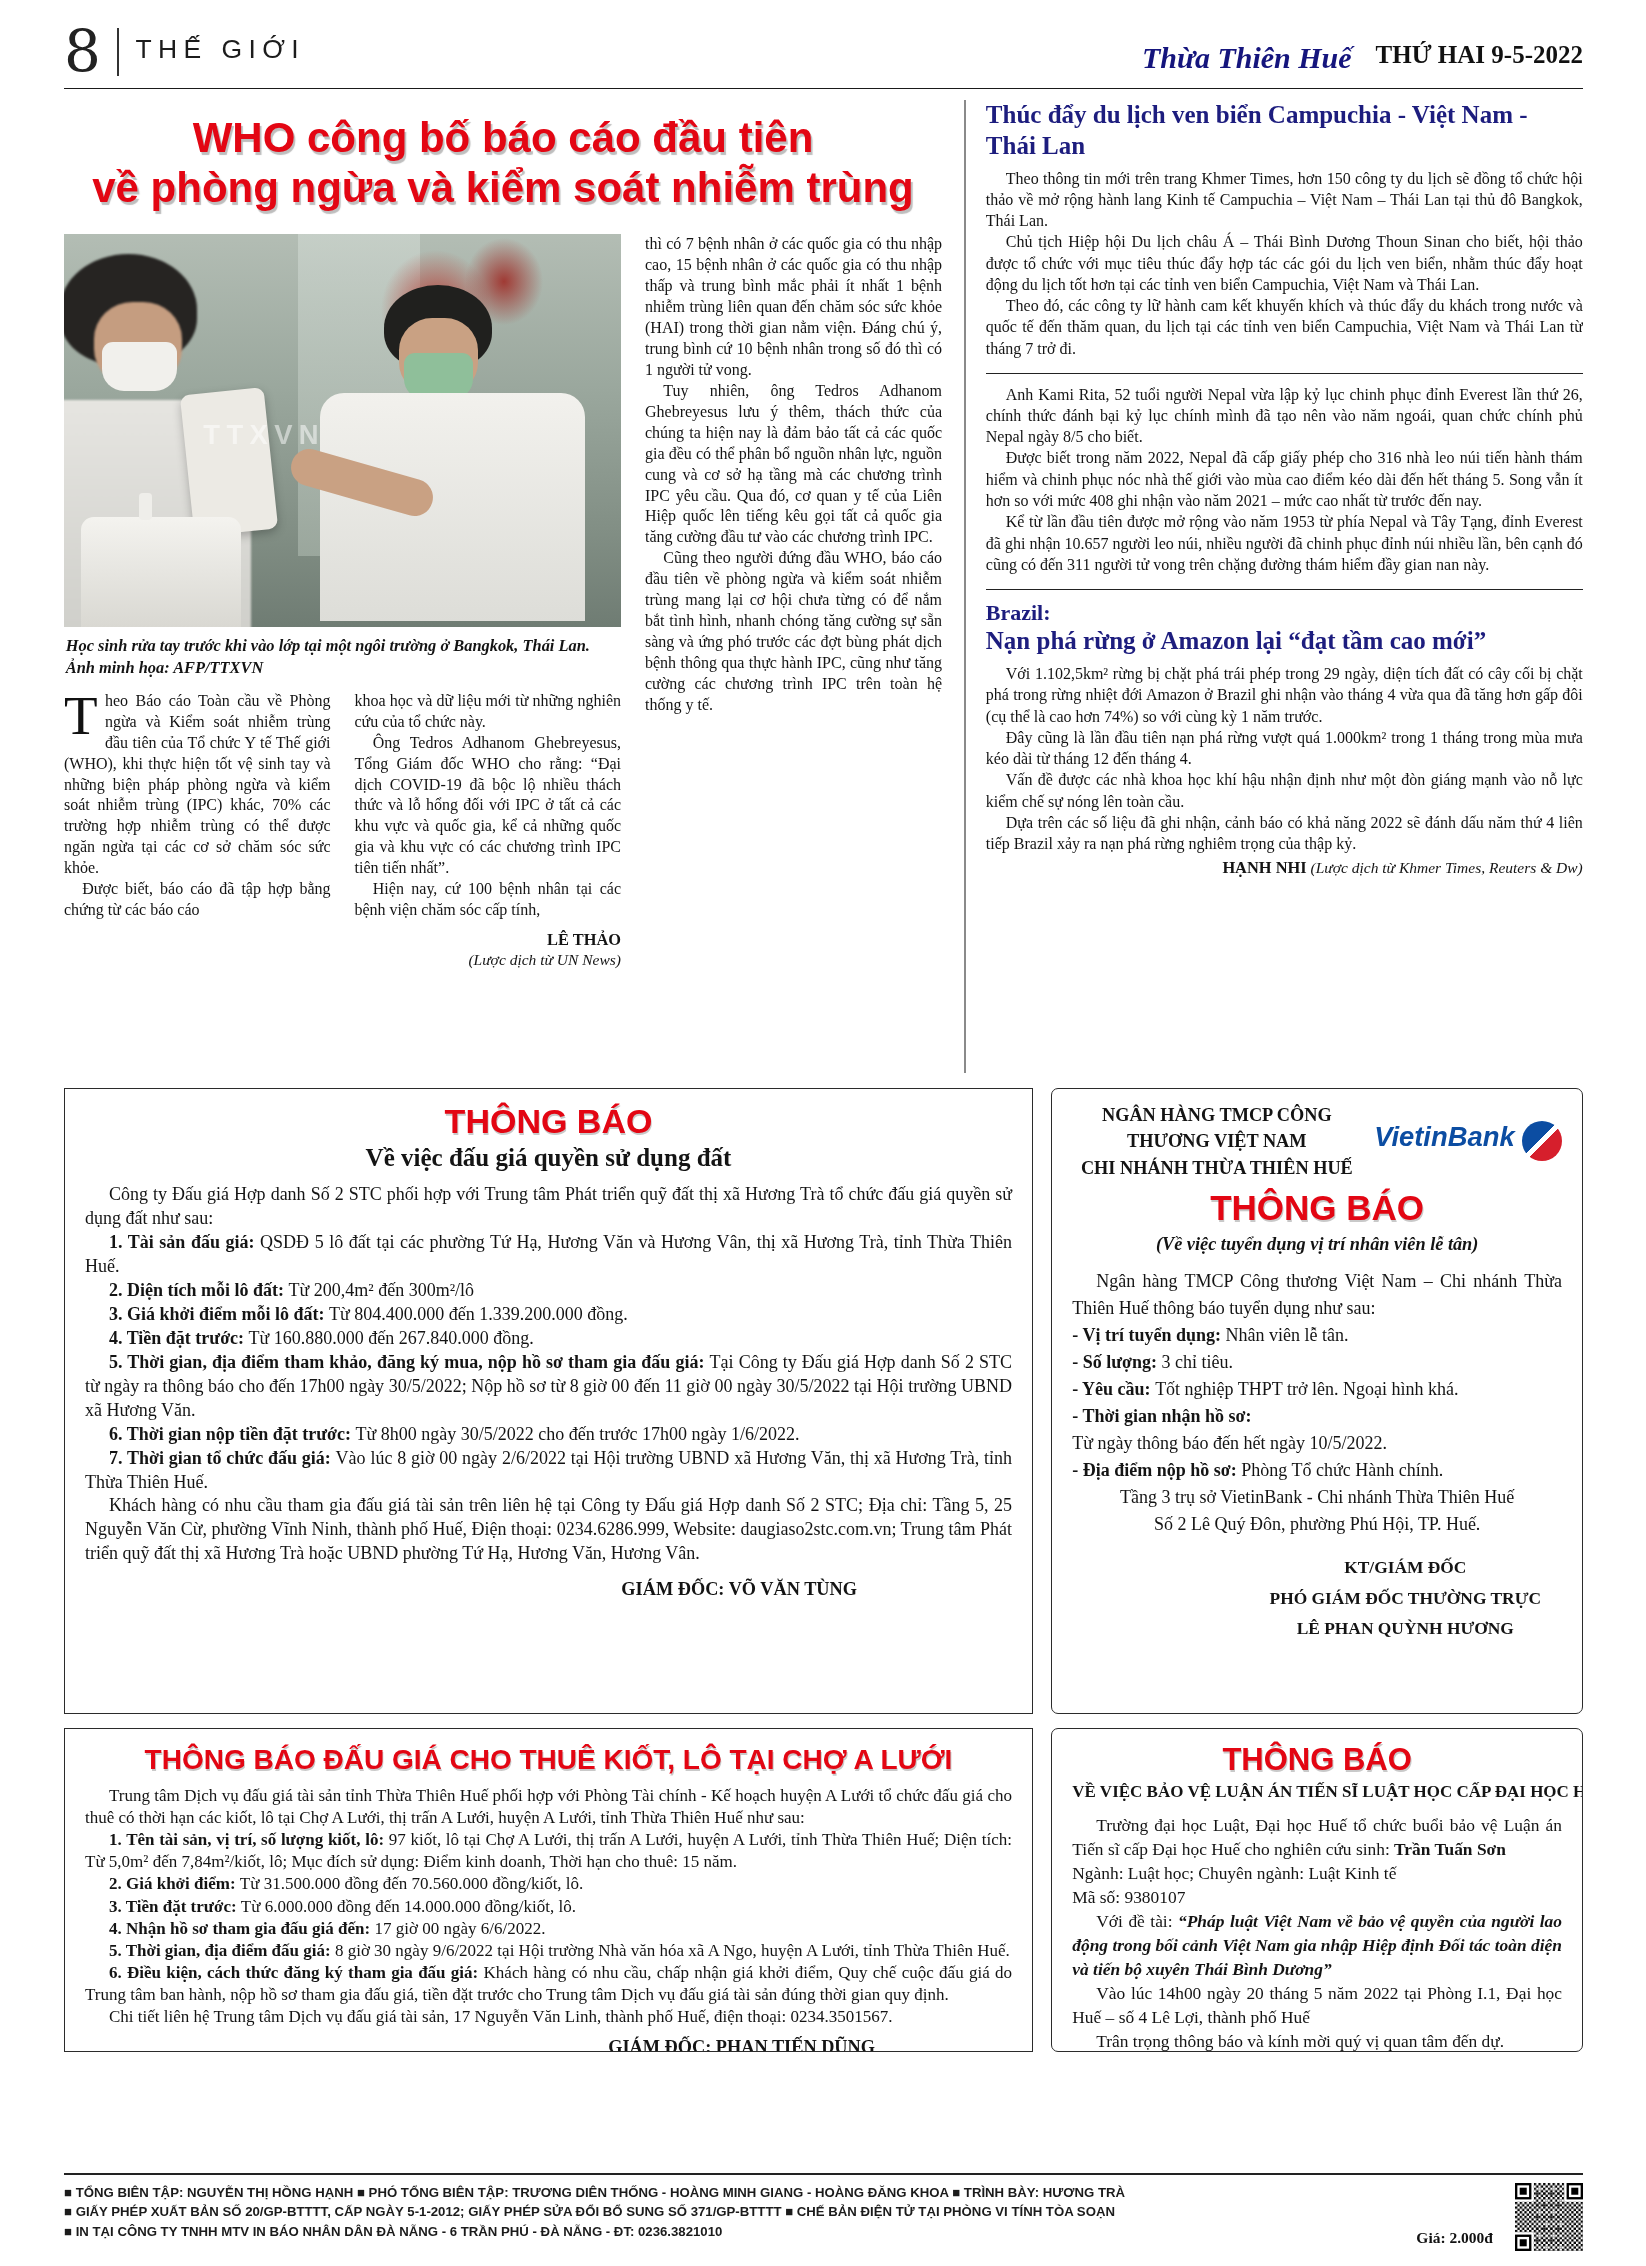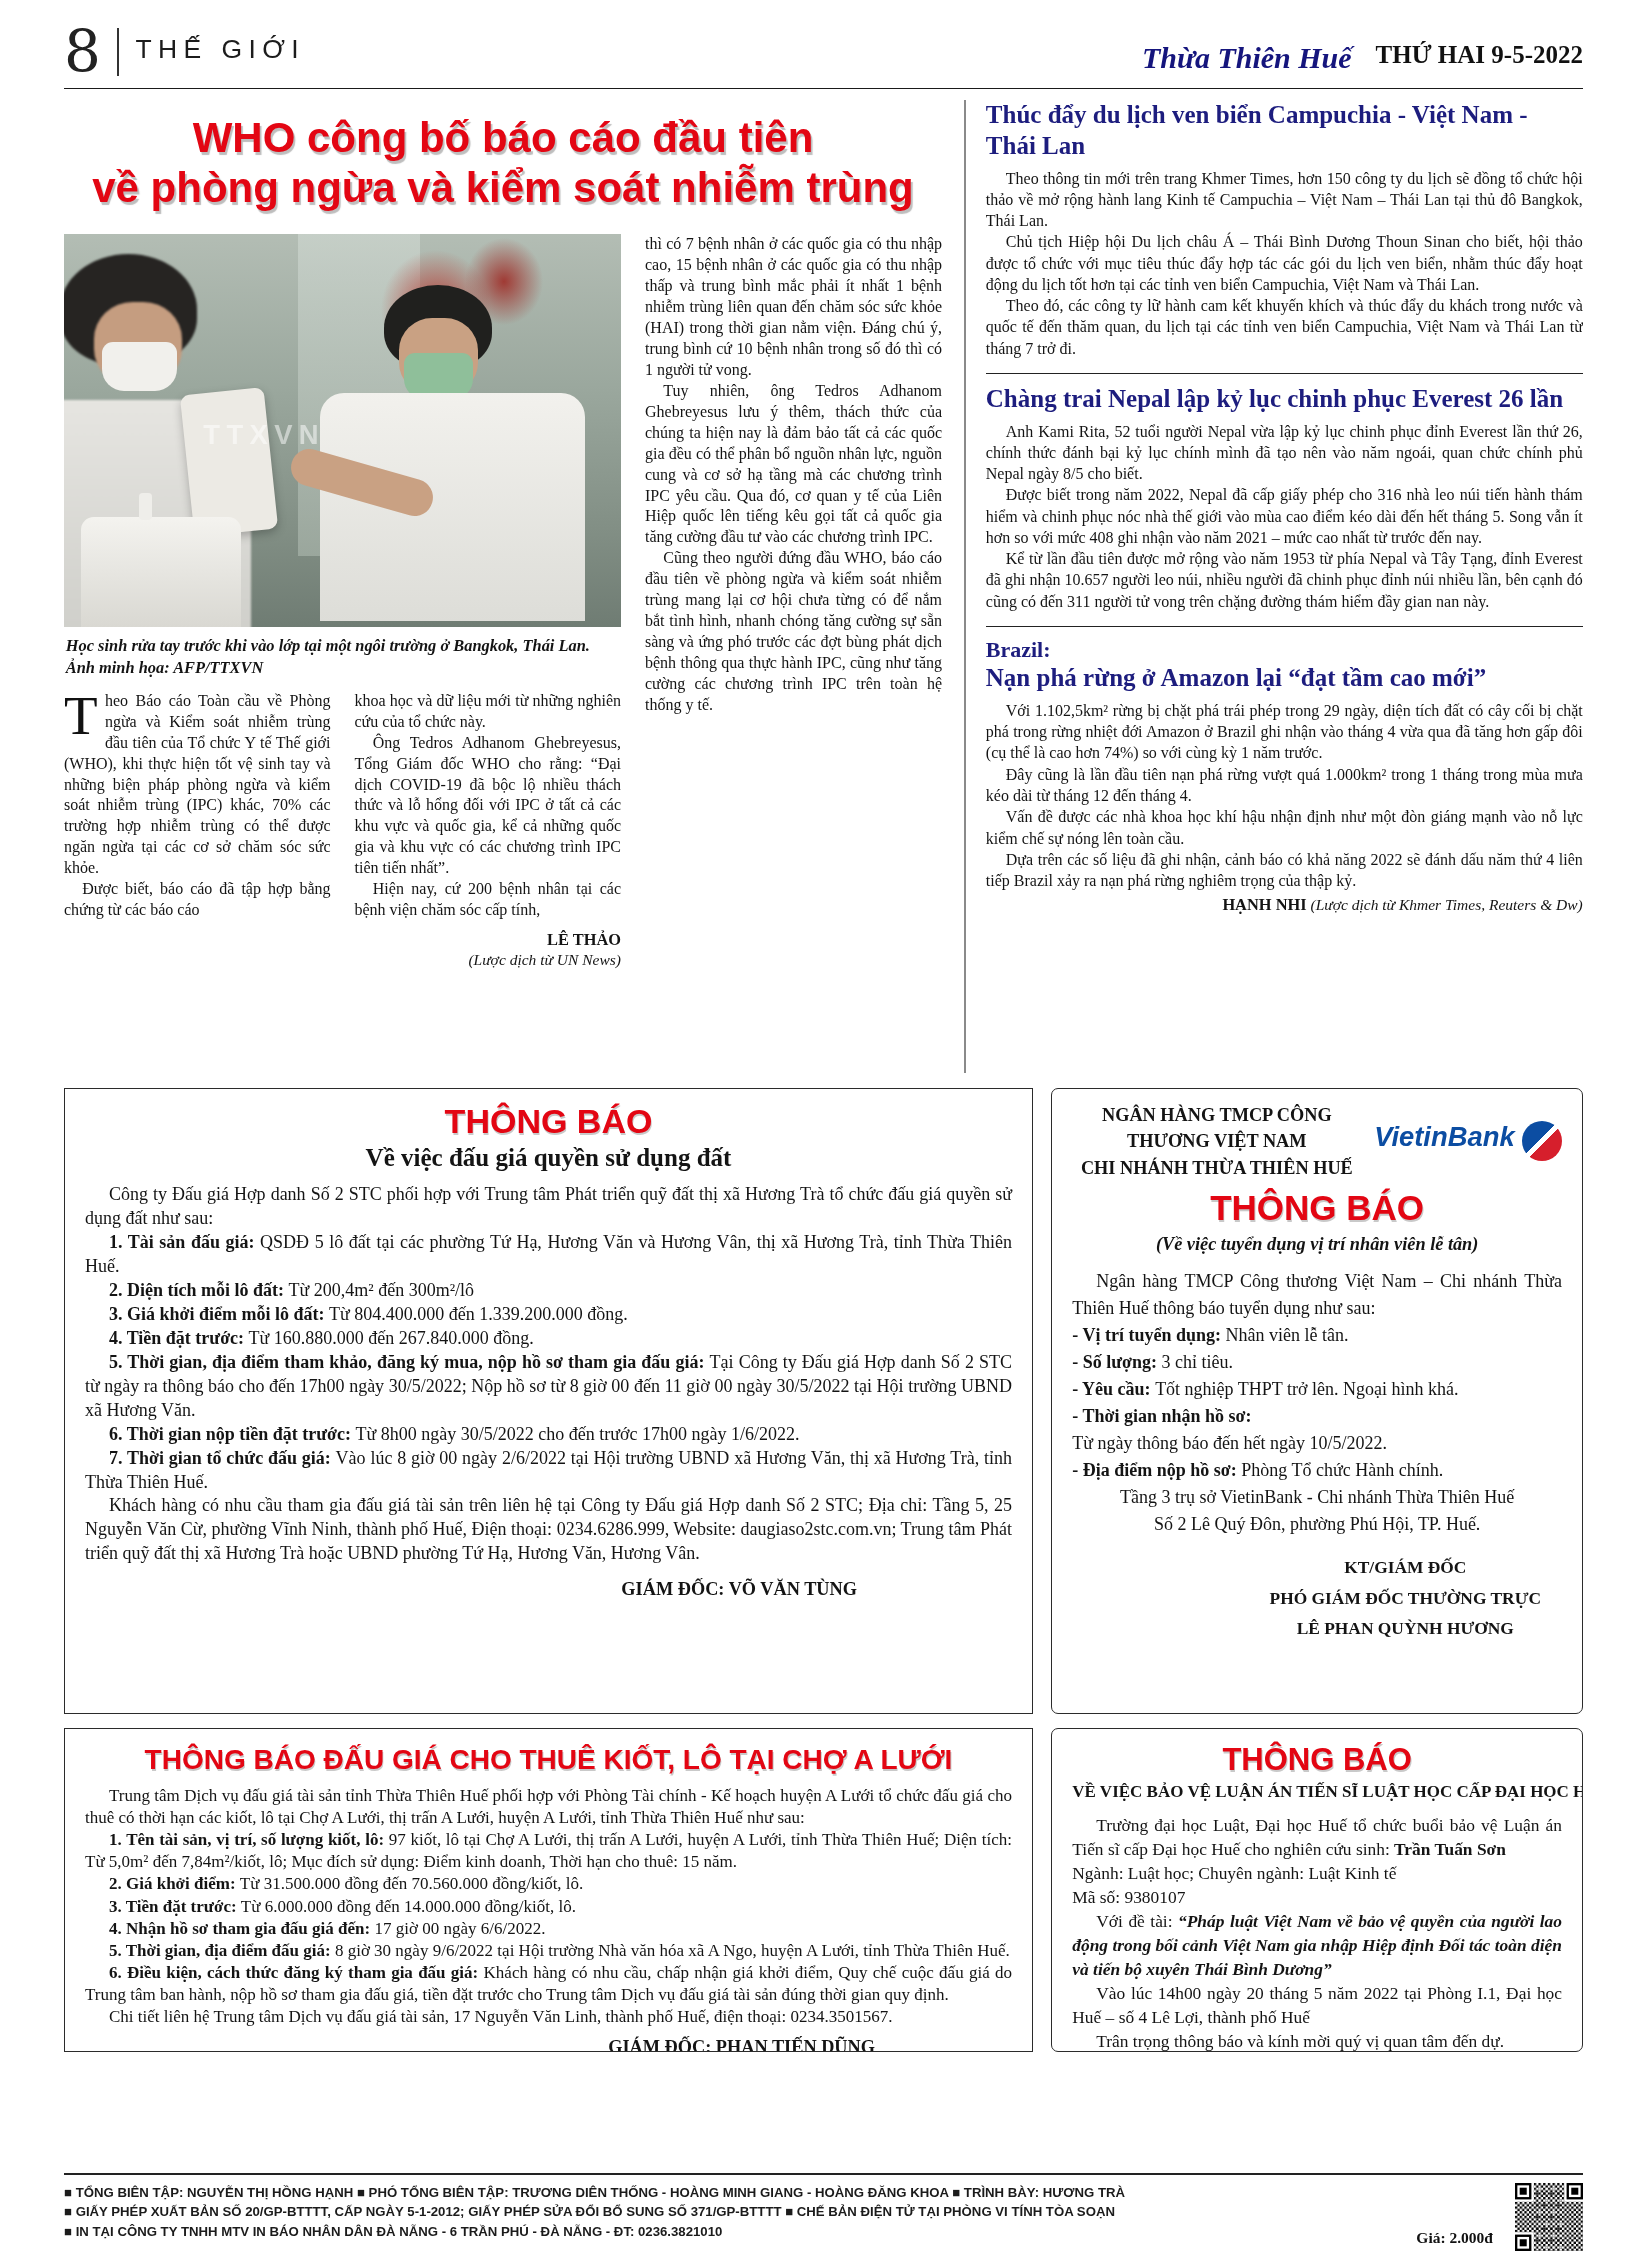--- a/index.html
+++ b/index.html
@@ -169,21 +169,21 @@
             <div class="col">
               <p class="lead-p"><span class="dropcap">T</span><span>heo Báo cáo Toàn cầu về Phòng ngừa và Kiểm soát nhiễm trùng đầu tiên của Tổ chức Y tế Thế giới (WHO), khi thực hiện tốt vệ sinh tay và những biện pháp phòng ngừa và kiểm soát nhiễm trùng (IPC) khác, 70% các trường hợp nhiễm trùng có thể được ngăn ngừa tại các cơ sở chăm sóc sức khỏe.</span></p>
               <div class="col-cont">
                   <p>Được biết, báo cáo đã tập hợp bằng chứng từ các báo cáo</p>
                 </div>
             </div>
             <div class="col">
               <div class="col-cont">
                   <p class="ni">khoa học và dữ liệu mới từ những nghiên cứu của tổ chức này.</p>
                   <p>Ông Tedros Adhanom Ghebreyesus, Tổng Giám đốc WHO cho rằng: “Đại dịch COVID-19 đã bộc lộ nhiều thách thức và lỗ hổng đối với IPC ở tất cả các khu vực và quốc gia, kể cả những quốc gia và khu vực có các chương trình IPC tiên tiến nhất”.</p>
-                  <p>Hiện nay, cứ 200 bệnh nhân tại các bệnh viện chăm sóc cấp tính,</p>
+                  <p>Hiện nay, cứ 100 bệnh nhân tại các bệnh viện chăm sóc cấp tính,</p>
                 </div>
               <div class="byline">
                 <div class="byline-name">LÊ THẢO</div>
                 <div class="byline-src">(Lược dịch từ UN News)</div>
               </div>
             </div>
           </div>
         </div>
         <div class="who-right">
           <div class="col-cont">
@@ -200,21 +200,20 @@
     <aside class="briefs">
       <section class="brief">
         <h2 class="brief-title">Thúc đẩy du lịch ven biển Campuchia - Việt Nam - Thái Lan</h2>
         <div class="brief-body">
             <p>Theo thông tin mới trên trang Khmer Times, hơn 150 công ty du lịch sẽ đồng tổ chức hội thảo về mở rộng hành lang Kinh tế Campuchia – Việt Nam – Thái Lan tại thủ đô Bangkok, Thái Lan.</p>
             <p>Chủ tịch Hiệp hội Du lịch châu Á – Thái Bình Dương Thoun Sinan cho biết, hội thảo được tổ chức với mục tiêu thúc đẩy hợp tác các gói du lịch ven biển, nhằm thúc đẩy hoạt động du lịch tốt hơn tại các tỉnh ven biển Campuchia, Việt Nam và Thái Lan.</p>
             <p>Theo đó, các công ty lữ hành cam kết khuyến khích và thúc đẩy du khách trong nước và quốc tế đến thăm quan, du lịch tại các tỉnh ven biển Campuchia, Việt Nam và Thái Lan từ tháng 7 trở đi.</p>
           </div>
       </section>
       <section class="brief">
-        <h2 class="brief-title">Chàng trai Nepal lập kỷ lục chinh phục Everest 26 lần</h2>
         <div class="brief-body">
             <p>Anh Kami Rita, 52 tuổi người Nepal vừa lập kỷ lục chinh phục đỉnh Everest lần thứ 26, chính thức đánh bại kỷ lục chính mình đã tạo nên vào năm ngoái, quan chức chính phủ Nepal ngày 8/5 cho biết.</p>
             <p>Được biết trong năm 2022, Nepal đã cấp giấy phép cho 316 nhà leo núi tiến hành thám hiểm và chinh phục nóc nhà thế giới vào mùa cao điểm kéo dài đến hết tháng 5. Song vẫn ít hơn so với mức 408 ghi nhận vào năm 2021 – mức cao nhất từ trước đến nay.</p>
             <p>Kể từ lần đầu tiên được mở rộng vào năm 1953 từ phía Nepal và Tây Tạng, đỉnh Everest đã ghi nhận 10.657 người leo núi, nhiều người đã chinh phục đỉnh núi nhiều lần, bên cạnh đó cũng có đến 311 người tử vong trên chặng đường thám hiểm đầy gian nan này.</p>
           </div>
       </section>
       <section class="brief">
         <h3 class="brief-kicker">Brazil:</h3>
         <h2 class="brief-title">Nạn phá rừng ở Amazon lại “đạt tầm cao mới”</h2>
         <div class="brief-body">

